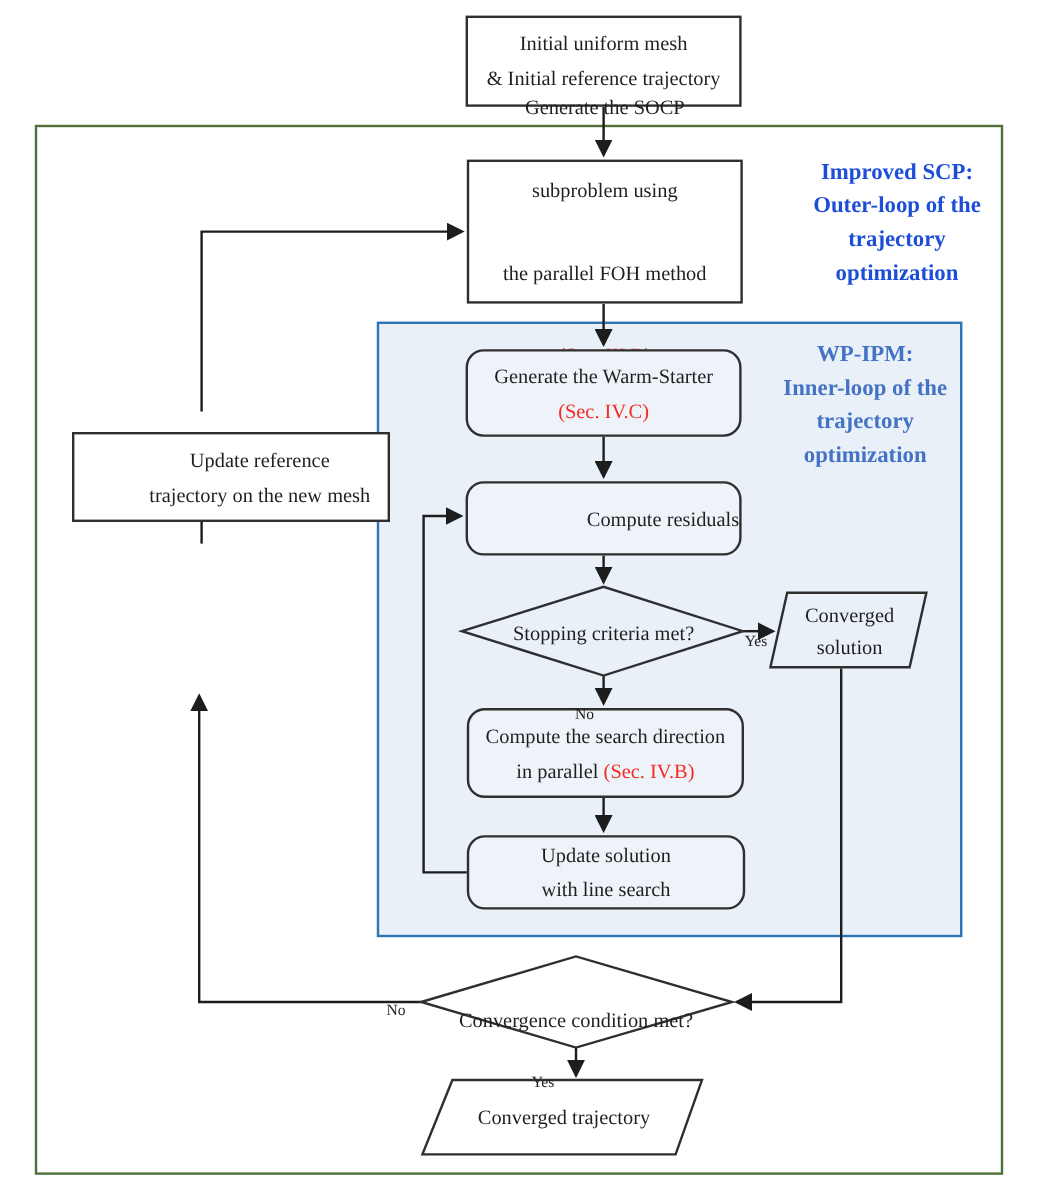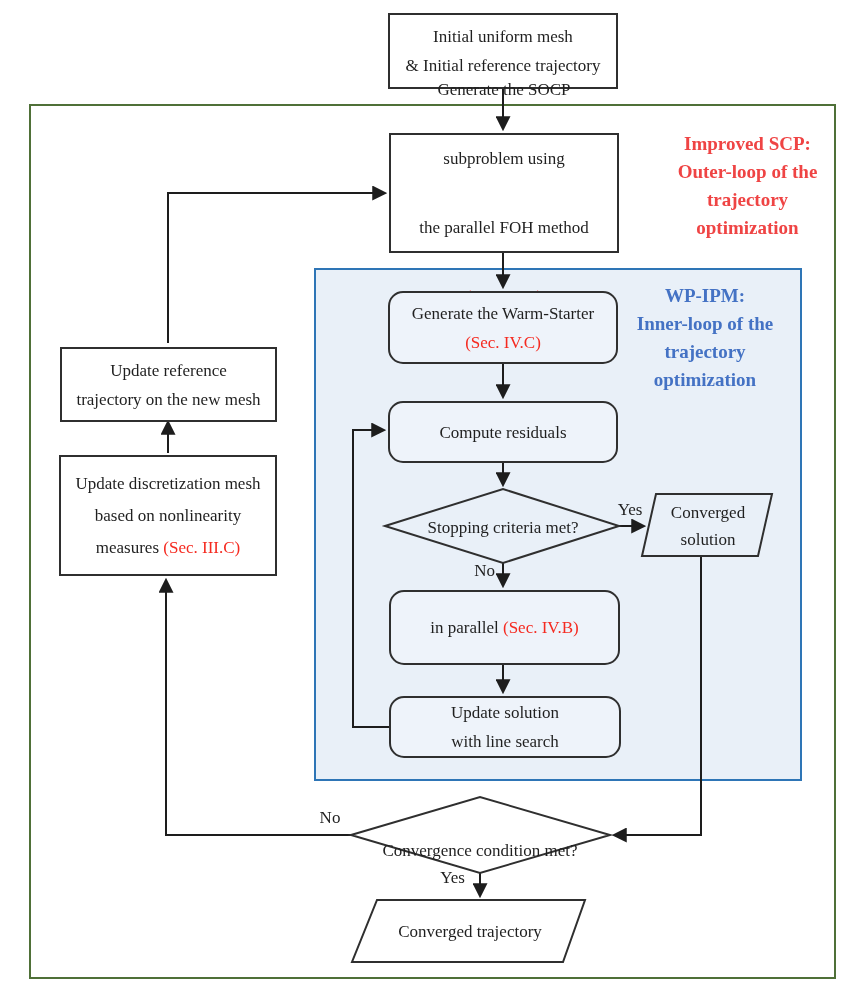--- a/index.html
+++ b/index.html
@@ -24,24 +24,24 @@
     text-align:center;font-size:17px;line-height:29px;
   }
   .node.inpanel{background:#eef3fa;border-radius:15px;}
   .shape-text{
     z-index:4;text-align:center;font-size:17px;line-height:27px;
     background:transparent;
   }
   .big-label{
     z-index:3;text-align:center;font-weight:bold;font-size:19px;line-height:28px;
   }
-  .label-green{color:#ef4444;}
+  .label-green{color:#1d4ed8;}
   .label-blue{color:#4472c4;}
   .ref-red{color:#f52a20;}
-  .edge-label{z-index:4;font-size:17px;}
+  .edge-label{z-index:4;font-size:13px;margin-top:26px;}
 </style>
 </head>
 <body>
 
 <div id="stage">
 
   <div class="abs frame-green"></div>
   <div class="abs panel-blue"></div>
 
   <svg class="overlay" width="865" height="985">
@@ -83,63 +83,59 @@
     <span>subproblem using</span>
     <span>the parallel FOH method</span>
     <span class="ref-red">(Sec. III.B)</span>
   </div>
 
   <div class="abs node inpanel" style="left:388px;top:291px;width:226px;height:69px;">
     <span>Generate the Warm-Starter</span>
     <span class="ref-red">(Sec. IV.C)</span>
   </div>
 
-  <div class="abs node inpanel" style="left:388px;top:401px;width:226px;height:58px;">
+  <div class="abs node inpanel" style="left:388px;top:401px;width:226px;height:58px;text-align:right;">
     <span>Compute residuals</span>
   </div>
 
   <div class="abs node inpanel" style="left:389px;top:590px;width:227px;height:71px;">
+    <span>Compute the search direction</span>
     <span><span>in parallel </span><span class="ref-red">(Sec. IV.B)</span></span>
   </div>
 
   <div class="abs node inpanel" style="left:389px;top:696px;width:228px;height:58px;">
     <span>Update solution</span>
     <span>with line search</span>
   </div>
 
-  <div class="abs node" style="left:60px;top:347px;width:213px;height:71px;">
+  <div class="abs node" style="left:60px;top:360px;width:213px;height:71px;padding-left:48px;">
     <span>Update reference</span>
     <span>trajectory on the new mesh</span>
   </div>
 
-  <div class="abs node" style="left:59px;top:455px;width:214px;height:117px;line-height:32px;">
-    <span>Update discretization mesh</span>
-    <span>based on nonlinearity</span>
-    <span><span>measures </span><span class="ref-red">(Sec. III.C)</span></span>
-  </div>
 
   <div class="abs shape-text" style="left:395px;top:514px;width:216px;">Stopping criteria met?</div>
 
   <div class="abs shape-text" style="left:650px;top:499px;width:116px;">
     <div>Converged</div>
     <div>solution</div>
   </div>
 
   <div class="abs shape-text" style="left:355px;top:837px;width:250px;">Convergence condition met?</div>
 
   <div class="abs shape-text" style="left:370px;top:918px;width:200px;">Converged trajectory</div>
 
   <div class="abs big-label label-green" style="left:645px;top:130px;width:205px;">
     <div>Improved SCP:</div>
     <div>Outer-loop of the</div>
     <div>trajectory</div>
     <div>optimization</div>
   </div>
 
-  <div class="abs big-label label-blue" style="left:605px;top:282px;width:200px;">
+  <div class="abs big-label label-blue" style="left:621px;top:282px;width:200px;">
     <div>WP-IPM:</div>
     <div>Inner-loop of the</div>
     <div>trajectory</div>
     <div>optimization</div>
   </div>
 
   <div class="abs edge-label" style="left:610px;top:500px;width:40px;text-align:center;">Yes</div>
   <div class="abs edge-label" style="left:455px;top:561px;width:40px;text-align:right;">No</div>
   <div class="abs edge-label" style="left:310px;top:808px;width:40px;text-align:center;">No</div>
   <div class="abs edge-label" style="left:430px;top:868px;width:45px;text-align:center;">Yes</div>

